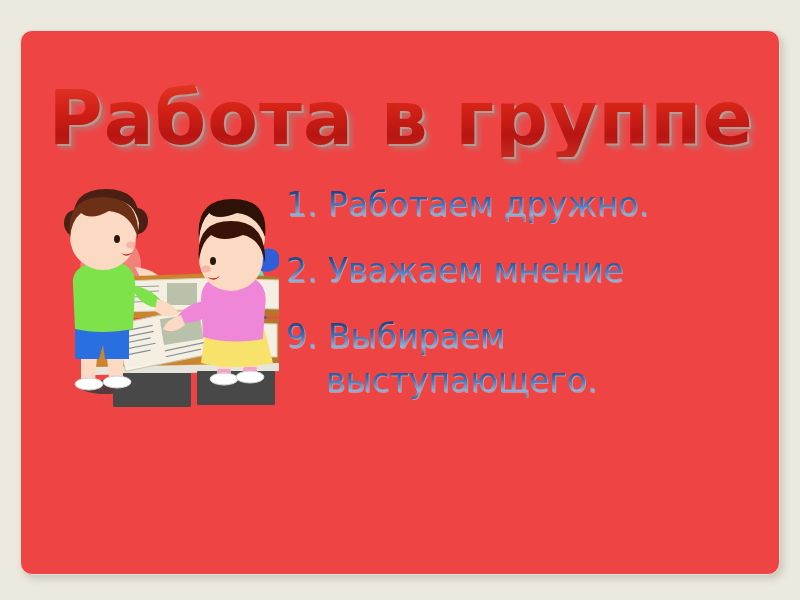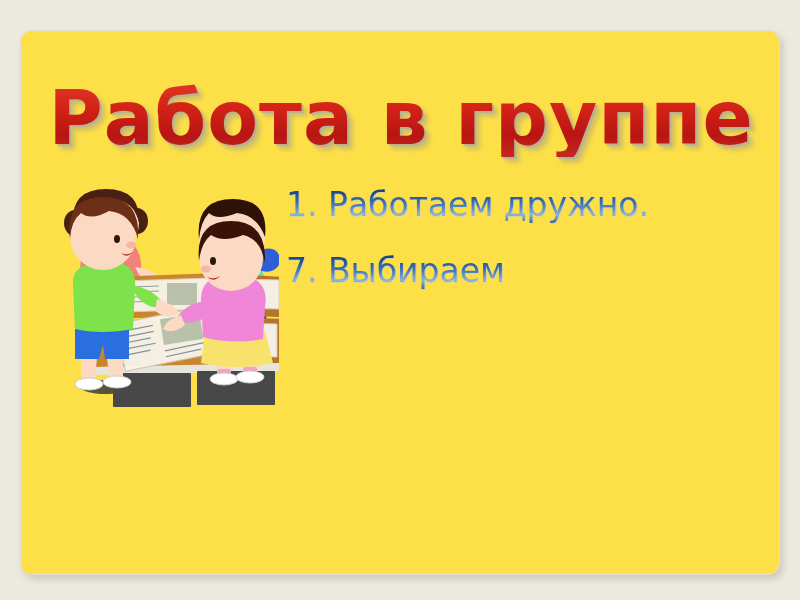--- a/index.html
+++ b/index.html
@@ -15,21 +15,21 @@
     font-family: "Liberation Sans", "DejaVu Sans", sans-serif;
   }
 
   
   #slide-card {
     position: absolute;
     left: 20px;
     top: 30px;
     width: 760px;
     height: 545px;
-    background: #fde047;
+    background: #ef4444;
     border-radius: 12px;
     border: 1px solid #e3e0d6;
     box-shadow: 3px 4px 7px rgba(120,115,100,0.28);
     overflow: hidden;
   }
 
   
   #slide-title {
     position: absolute;
     left: 0;
@@ -238,20 +238,22 @@
     </svg>
   </div>
 
   <div id="rules-list">
 
     <div class="rule-item">
       <div class="rule-line">1. Работаем дружно.</div>
     </div>
 
     <div class="rule-item">
+      <div class="rule-line">2. Уважаем мнение</div>
     </div>
 
     <div class="rule-item">
-      <div class="rule-line">7. Выбираем</div>
+      <div class="rule-line">9. Выбираем</div>
+      <div class="rule-line indent">выступающего.</div>
     </div>
 
   </div>
 </div>
 
 </body></html>

